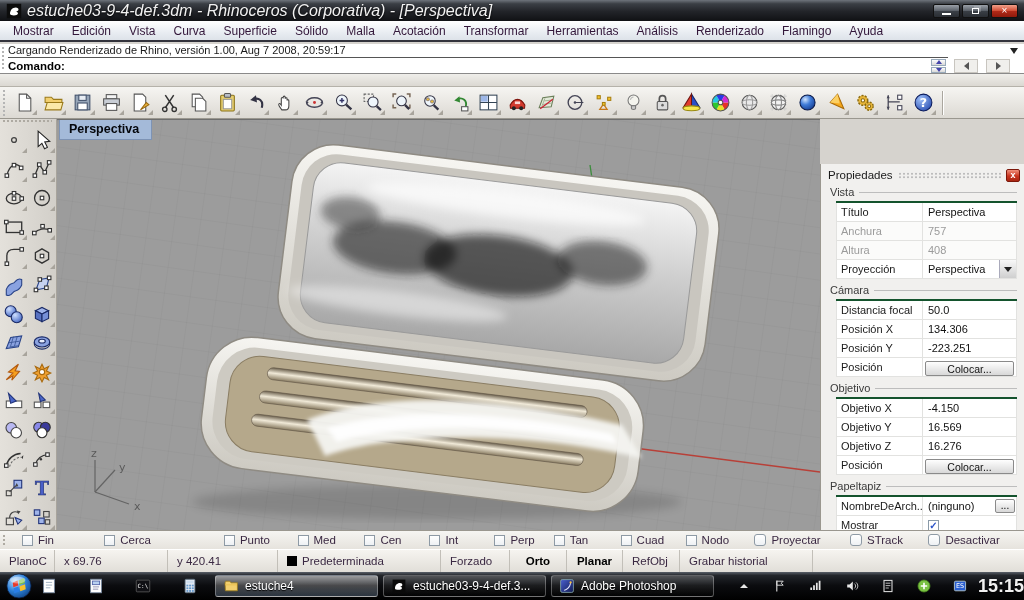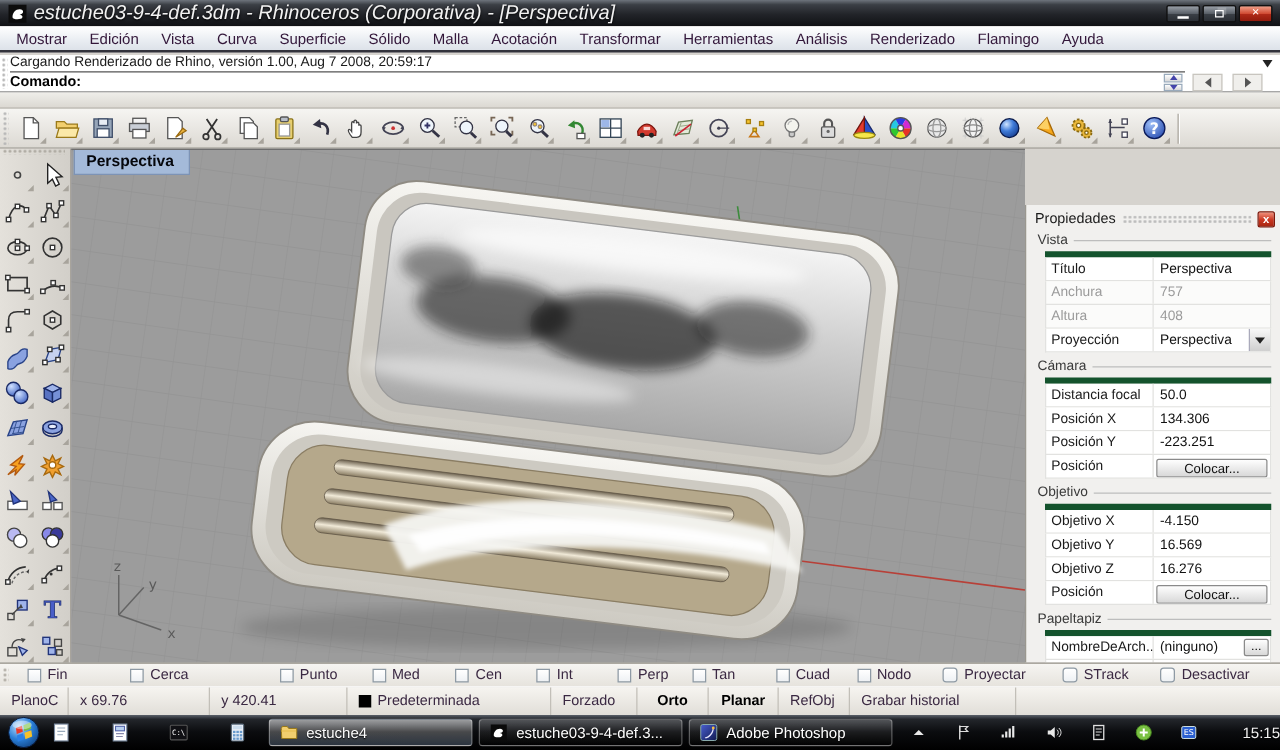--- a/index.html
+++ b/index.html
@@ -60,21 +60,21 @@
   .viewport svg.scene{position:absolute;inset:0;width:100%;height:100%;}
 
   
   .props{position:absolute;right:0;top:0;bottom:0;width:204px;background:#f1f0ee;border-left:1px solid #9a978f;overflow:hidden;margin-top:45px;}
   .phead{display:flex;align-items:center;height:19px;padding:3px 4px 0 7px;font-size:11.5px;color:#1a1a1a;}
   .pgrip{flex:1;height:7px;margin:0 5px;background-image:radial-gradient(circle,#bdbdbd 1px,transparent 1.2px);background-size:4px 3.5px;}
   .pclose{width:14px;height:13px;background:linear-gradient(#f0907c,#c93520 55%,#a82612);border:1px solid #7c170a;border-radius:2px;color:#fff;font-size:9px;line-height:11px;text-align:center;font-weight:bold;}
   .pgroup{margin:3px 7px 5px 9px;}
   .pglabel{display:flex;align-items:center;font-size:11px;color:#3a3a3a;margin:3px 0 3px 0;}
   .pline{flex:1;height:1px;background:#bdbdbd;margin-left:5px;}
-  .ptable{border-top:5px solid #14532d;margin-left:6px;}
+  .ptable{border-top:2px solid #14532d;margin-left:6px;}
   .prow{display:flex;height:19px;line-height:18px;background:#fff;border:1px solid #e2e2e0;border-top:0;font-size:11px;}
   .plab{width:86px;padding-left:4px;border-right:1px solid #e2e2e0;color:#1a1a1a;white-space:nowrap;overflow:hidden;}
   .pval{flex:1;padding-left:5px;position:relative;color:#111;white-space:nowrap;overflow:hidden;}
   .prow.dis{background:#fbfbfa;}
   .prow.dis .plab,.prow.dis .pval{color:#9b9b9b;}
   .ddbtn{position:absolute;right:0;top:0;width:17px;height:100%;border-left:1px solid #aab;background:linear-gradient(#f8f8f8,#cfcfcf);display:flex;align-items:center;justify-content:center;}
   .ddarr{width:0;height:0;border-left:4px solid transparent;border-right:4px solid transparent;border-top:5px solid #222;}
   .btncell{display:flex;align-items:flex-end;padding:0 2px;}
   .pbtn{flex:1;height:15px;font-size:10.5px;font-family:"Liberation Sans",sans-serif;border:1px solid #8a8a8a;border-radius:2px;background:linear-gradient(#fefefe,#d8d8d8);color:#111;}
   .mini{position:absolute;right:1px;top:1.5px;width:20px;height:14px;font-size:10px;line-height:9px;border:1px solid #8a8a8a;border-radius:2px;background:linear-gradient(#fefefe,#d8d8d8);text-align:center;}
@@ -98,21 +98,21 @@
   .orb{width:26px;height:26px;margin:0 8px 0 6px;}
   .ql{display:flex;gap:29px;margin-right:16px;}
   .qlicon{width:18px;height:18px;}
   .tasks{display:flex;gap:5px;}
   .task{width:163px;height:22px;display:flex;align-items:center;gap:6px;padding:0 7px;color:#fff;font-size:12px;border:1px solid rgba(255,255,255,.3);border-radius:3px;background:linear-gradient(rgba(255,255,255,.22),rgba(255,255,255,.07) 48%,rgba(0,0,0,.18));text-shadow:0 1px 1px #000;}
   .task.active{background:linear-gradient(rgba(255,255,255,.55),rgba(255,255,255,.25) 48%,rgba(140,170,205,.3));}
   .task .icon{width:16px;height:16px;flex:none;}
   .task span.tl{white-space:nowrap;overflow:hidden;text-overflow:ellipsis;}
   .tray{margin-left:auto;display:flex;align-items:center;gap:20px;padding-right:10px;}
   .tricon{width:16px;height:16px;}
-  .clock{color:#f0f0f0;font-size:12px;margin-left:25px;text-shadow:0 1px 1px #000;}
+  .clock{color:#f0f0f0;font-size:18px;margin-left:0;text-shadow:0 1px 1px #000;font-weight:bold;}
 </style>
 </head>
 <body>
 
 <div id="root">
 
   <div class="band titlebar">
     <span class="appicon icon"><svg viewBox="0 0 20 20">
           <rect x="1" y="1" width="18" height="18" fill="#0c0c0c"></rect>
           <path d="M5 13.5c0-4.5 3-8 7.2-8 2.2 0 3.6 1.2 3.4 2.8-.2 1.4-1.8 2.2-3.6 2.4 3 .3 4.3 3.2 1.2 4.4-2.3.9-8.2.7-8.2-1.6z" fill="#fff"></path>

